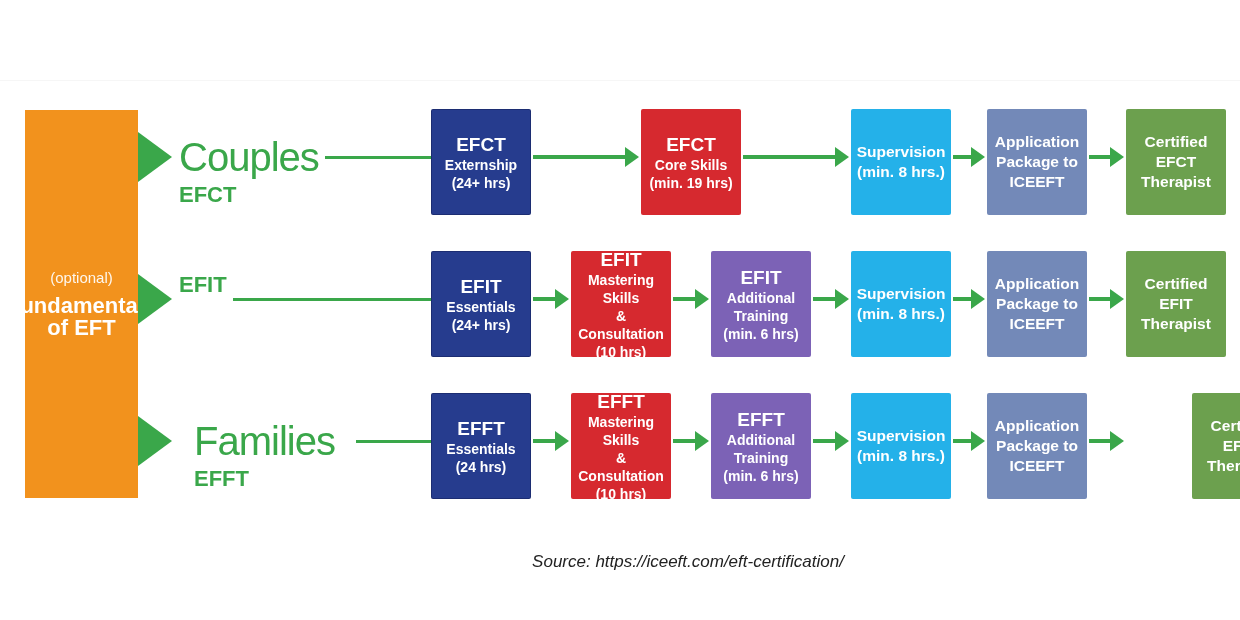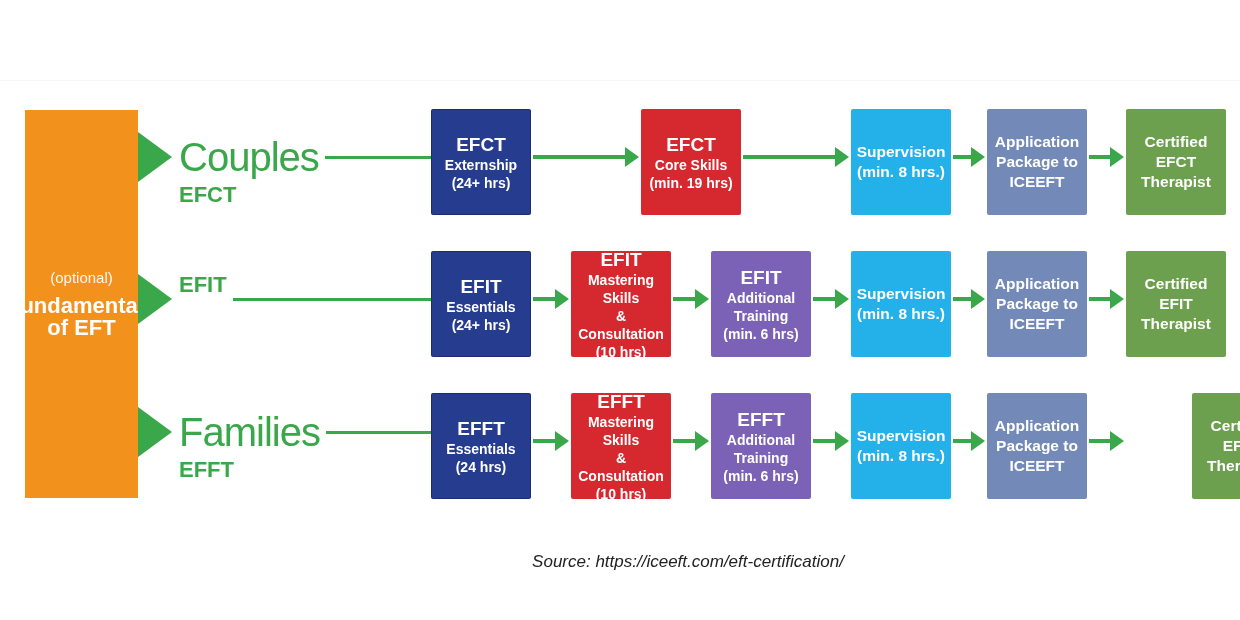--- a/index.html
+++ b/index.html
@@ -76,21 +76,21 @@
   <div class="row-label" style="top:273px;">
     <div class="big-tri"></div>
     <div class="label-text">
       <div class="label-code">EFIT</div>
     </div>
     <div class="connector">
         <span class="a-line"></span>
         <span class="a-head"></span>
       </div>
   </div>
-  <div class="row-label" style="top:406px;">
+  <div class="row-label" style="top:415px;gap:15px;">
     <div class="big-tri"></div>
     <div class="label-text">
       <div class="label-name">Families</div>
       <div class="label-code">EFFT</div>
     </div>
     <div class="connector">
         <span class="a-line"></span>
         <span class="a-head"></span>
       </div>
   </div>

